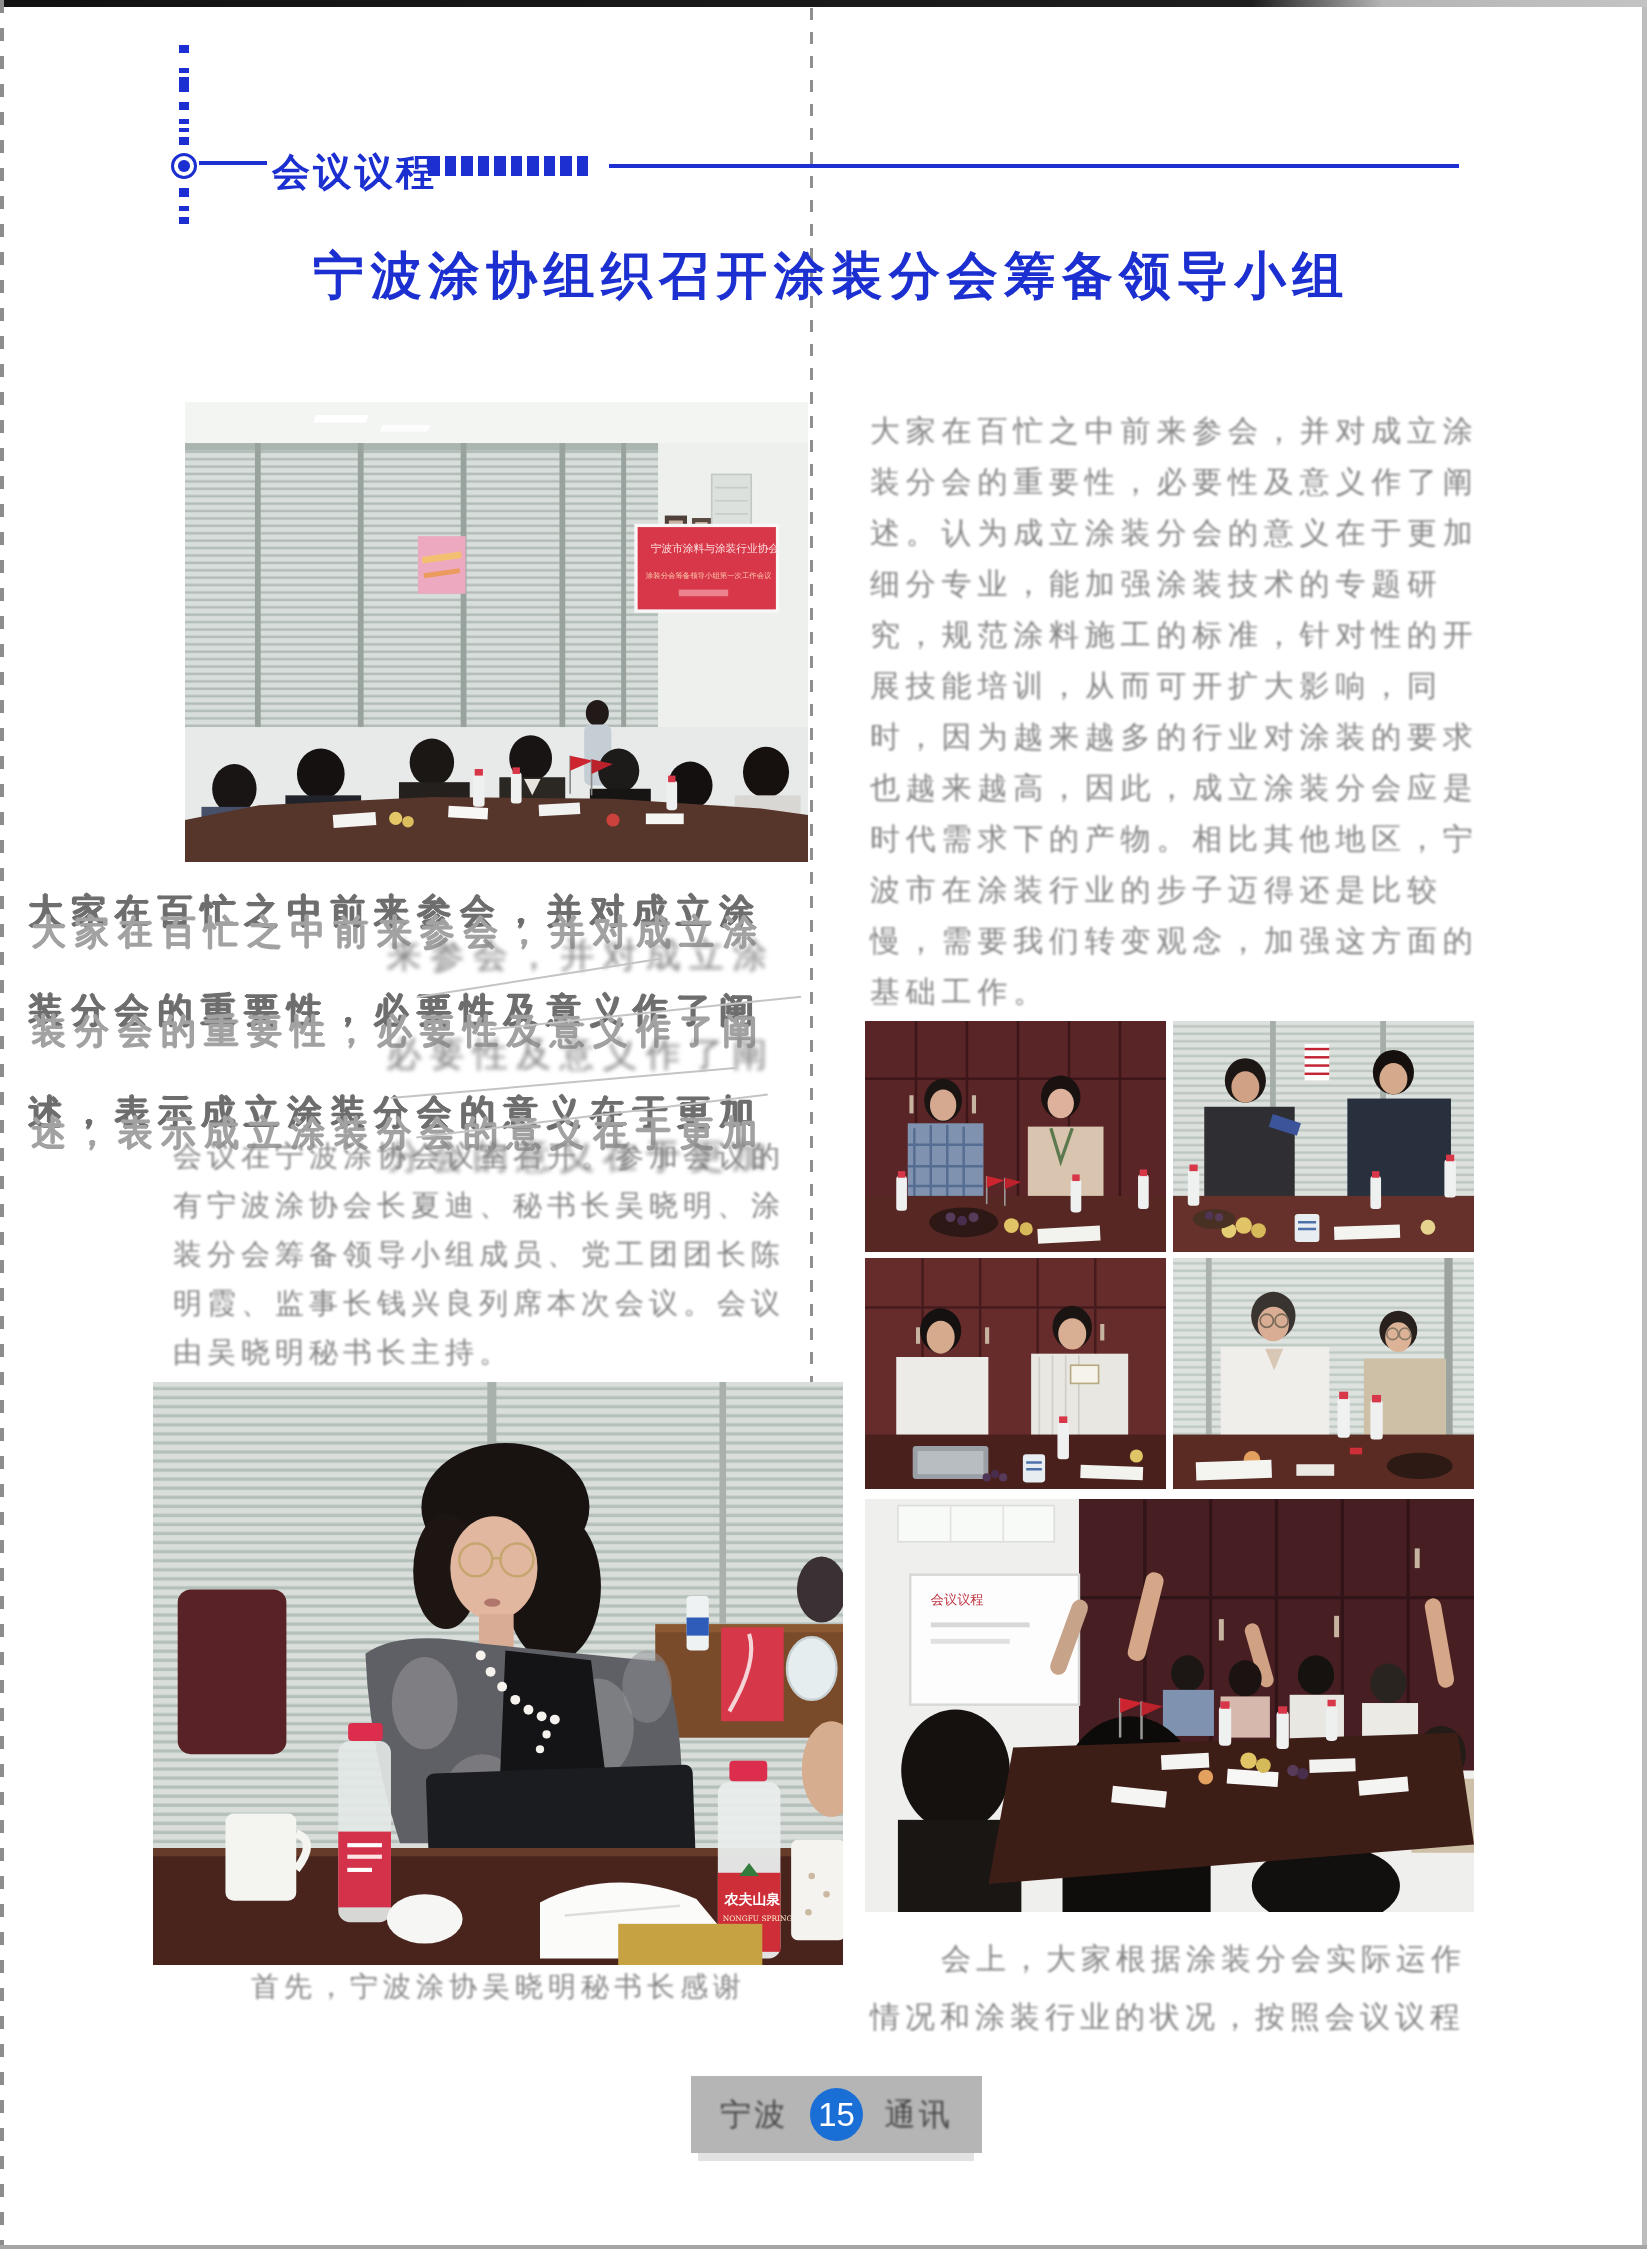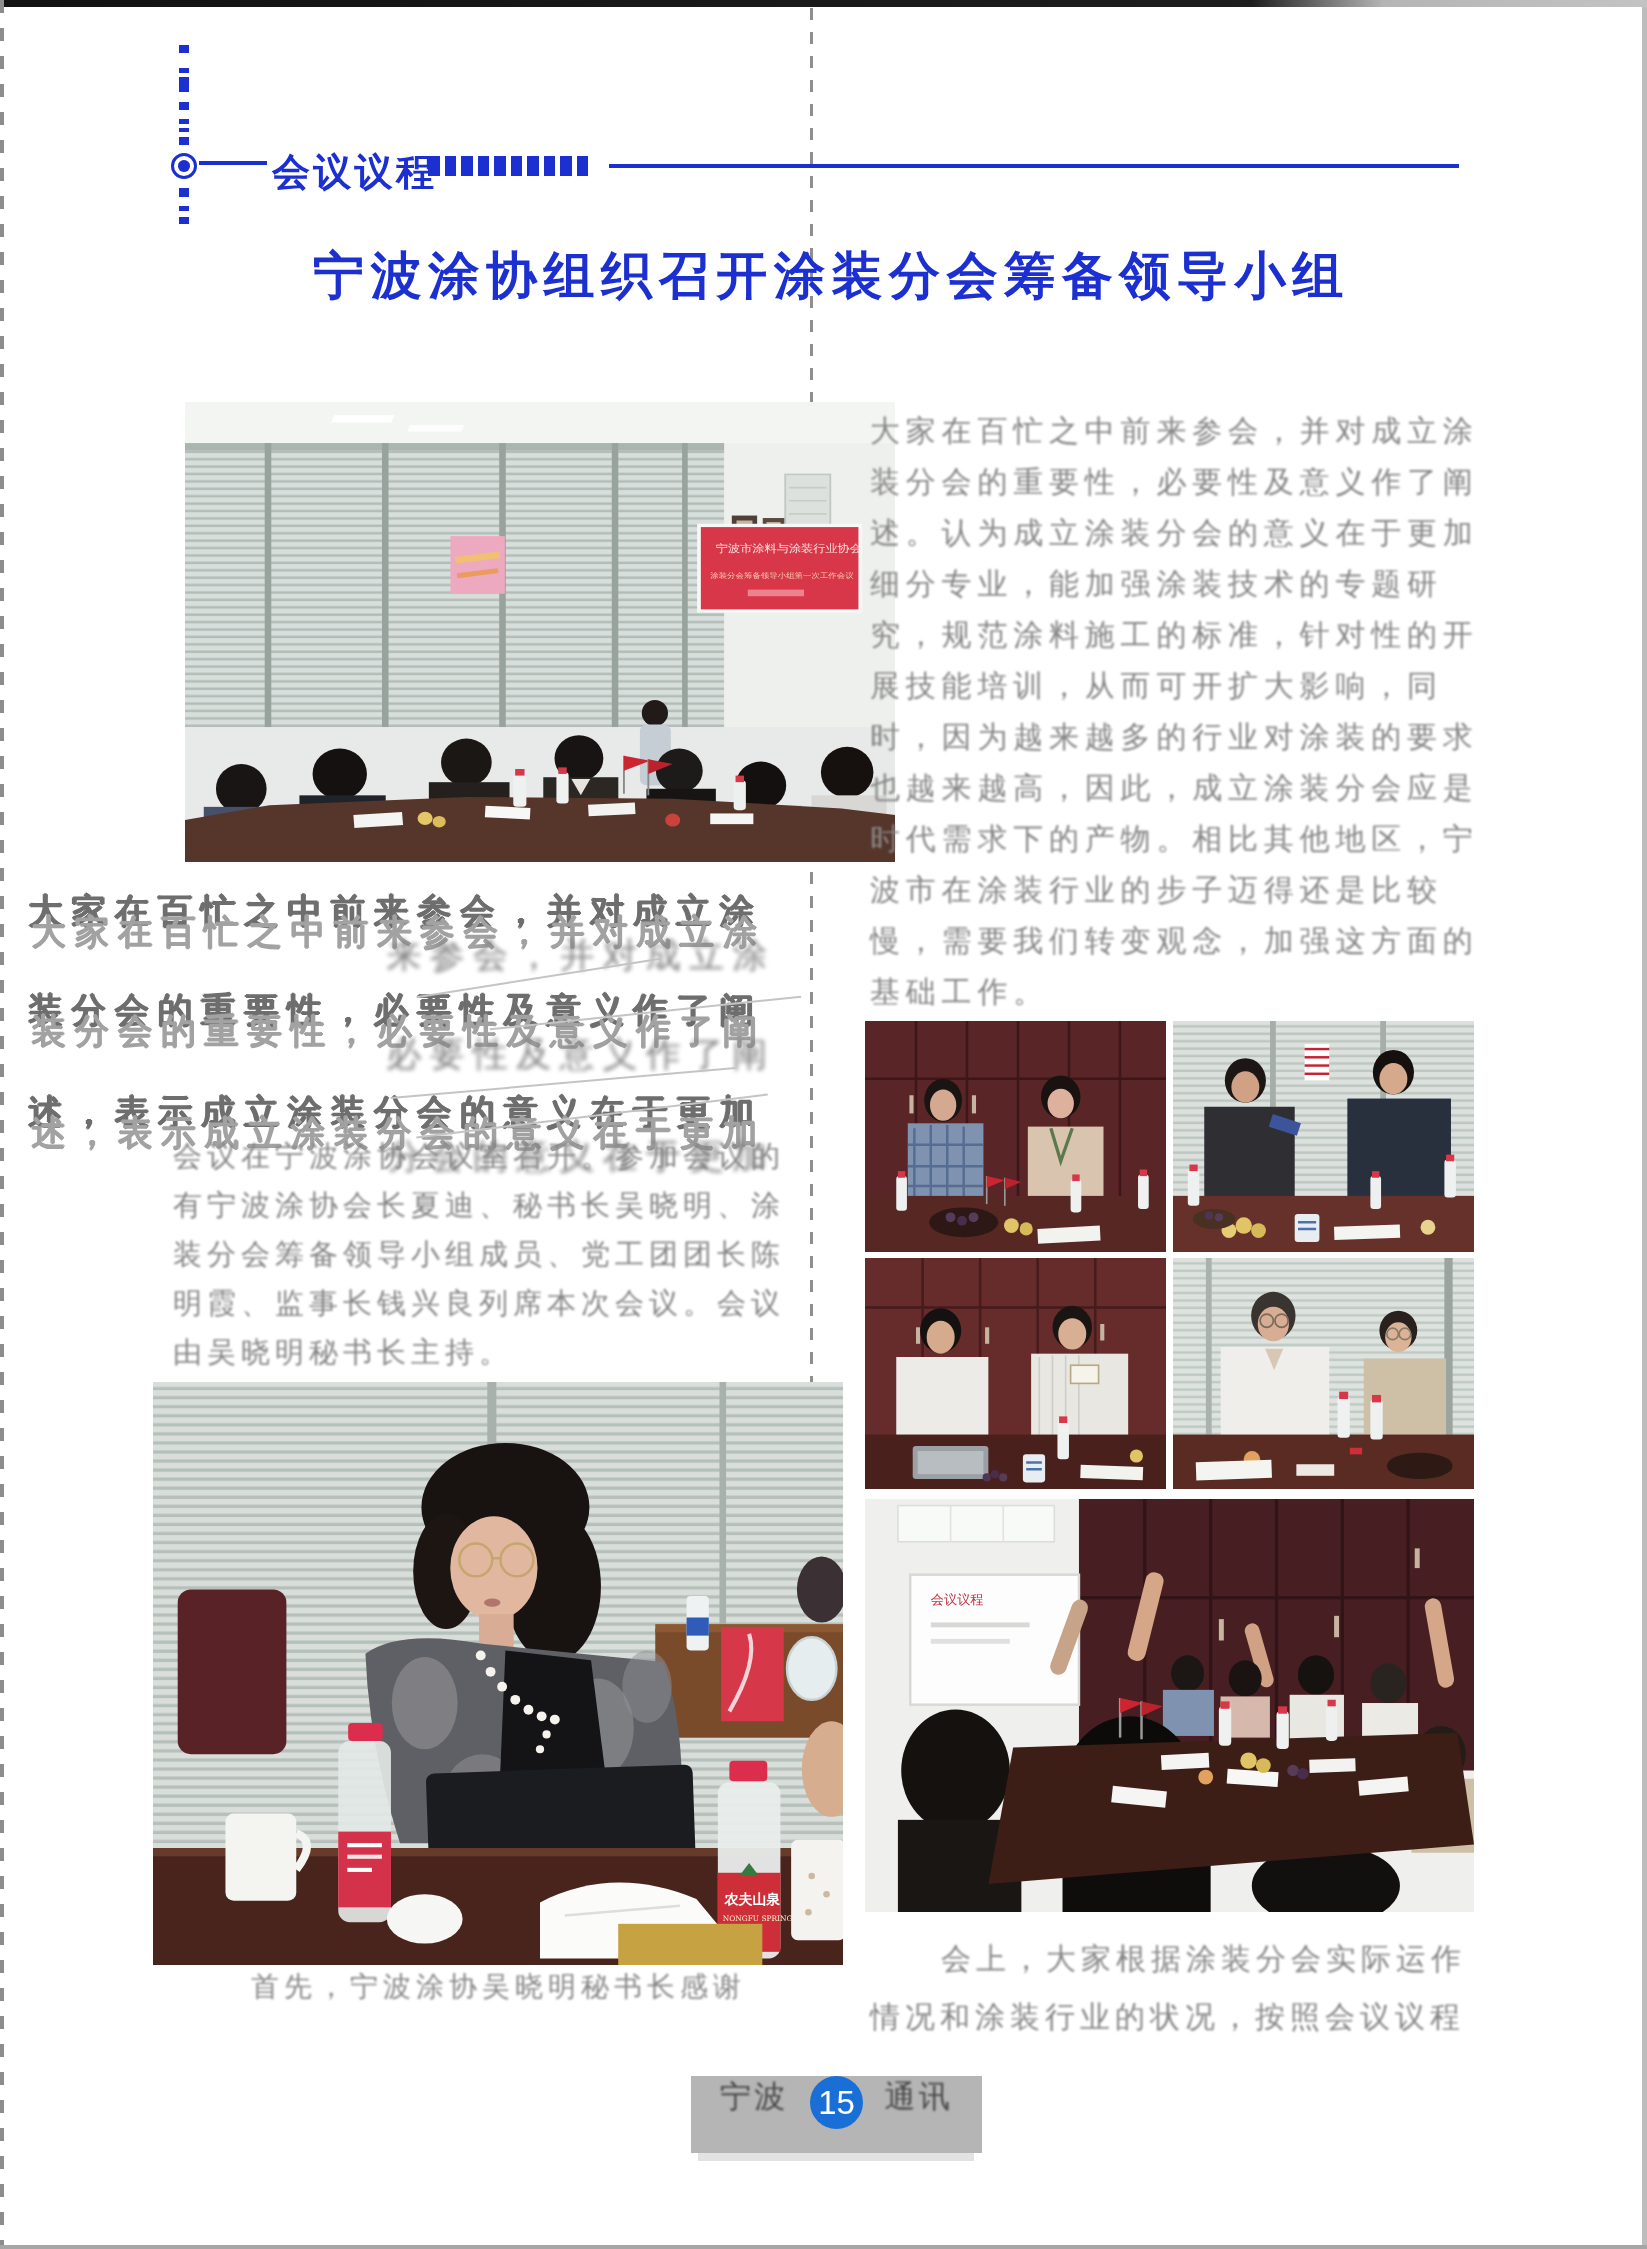--- a/index.html
+++ b/index.html
@@ -50,21 +50,21 @@
   .ghost-b .gl{color:transparent;
     text-shadow:1px 0 #a2a2a2,-1px 0 #a2a2a2,0 1px #a2a2a2,0 -1px #a2a2a2;}
   .ghost-c{transform:translate(13px,44px);}
   .ghost-c .gl{color:#7f7f7f;filter:blur(2px);clip-path:inset(0 0 0 46%);}
   .crease{position:absolute;background:#c4c4c4;height:1.6px;}
   
   .photo{position:absolute;overflow:hidden;filter:blur(0.4px) saturate(0.92);}
   .photo svg{display:block;width:100%;height:100%;}
   
   .footer-bar{position:absolute;left:691px;top:2076px;width:291px;height:77px;background:#b5b5b5;
-    display:flex;align-items:flex-start;justify-content:center;gap:21.4px;}
+    display:flex;align-items:center;justify-content:center;gap:21.4px;}
   .footer-sub{position:absolute;left:698px;top:2153px;width:276px;height:8.2px;background:#e2e2e2;}
   .footer-txt{font-size:31px;color:#474747;filter:blur(1.3px);font-family:"DejaVu Serif", serif;letter-spacing:3.3px;}
   .page-circle{width:53px;height:53px;border-radius:50%;background:#1a6fd6;display:flex;
     align-items:center;justify-content:center;}
   .page-circle span{color:#ffffff;font-size:33px;font-family:"Liberation Sans", sans-serif;}
 </style>
 </head>
 <body>
 
 <div id="page">
@@ -102,21 +102,21 @@
       <span></span>
       <span></span>
       <span></span>
   </div>
   <div class="hdr-line" style="left:609px;top:164px;width:850px;"></div>
 
   <div class="divider-dash"></div>
 
   <div class="title-line title-1">宁波涂协组织召开涂装分会筹备领导小组</div>
 
-  <div class="photo" style="left:185px;top:402px;width:710px;height:460px;">
+  <div class="photo" style="left:185px;top:402px;width:623px;height:460px;">
     <svg viewBox="0 0 757 559" preserveAspectRatio="none">
       <defs>
         <pattern id="bl1" width="10" height="9" patternUnits="userSpaceOnUse">
           <rect width="10" height="9" fill="#d7dedb"></rect>
             <rect y="5" width="10" height="3" fill="#b2bdb8"></rect>
         </pattern>
       </defs>
       <rect width="757" height="559" fill="#e7eae8"></rect>
       <rect width="757" height="56" fill="#f3f5f3"></rect>
       <rect x="165" y="16" width="64" height="9" fill="#ffffff" transform="skewX(-20)"></rect>

